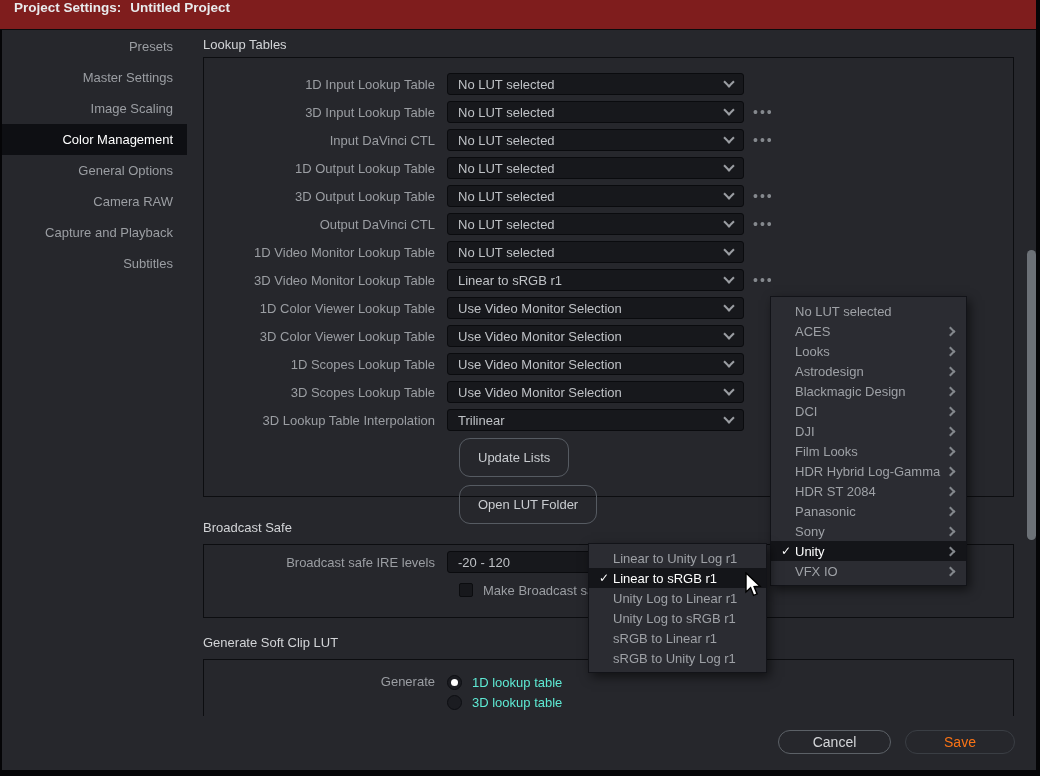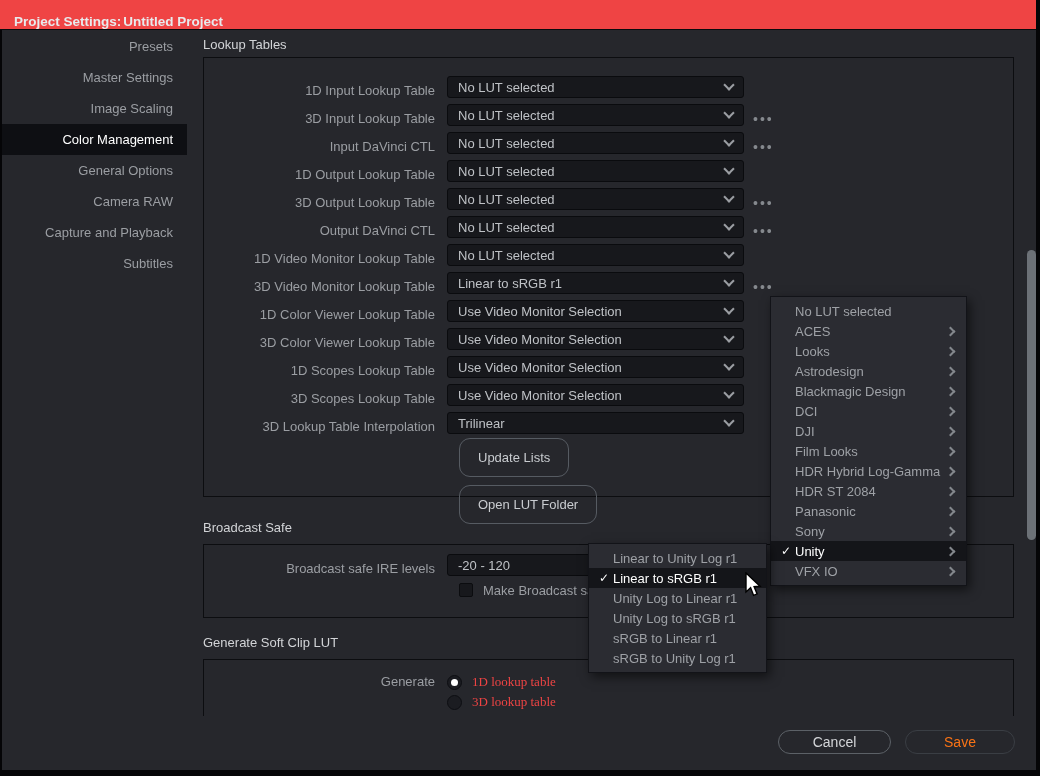--- a/index.html
+++ b/index.html
@@ -9,44 +9,44 @@
     position:relative; width:1040px; height:776px;
     background:#26272c; overflow:hidden;
     box-shadow: inset 0 0 0 2px #050507;
   }
   .edge-right { position:absolute; right:0; top:0; bottom:0; width:4px; background:#050507; z-index:90; }
   .edge-bottom { position:absolute; left:0; right:0; bottom:0; height:6px; background:#050507; z-index:90; }
 
   
   .titlebar {
     position:absolute; left:0; top:0; width:100%; height:30px;
-    background:#ef4444; display:flex; align-items:flex-end; padding-left:14px;
+    background:#7f1d1d; display:flex; align-items:flex-start; padding-left:14px;
     border-bottom:1px solid #0a0b0d;
   }
   .titlebar span { color:#e8eaec; font-size:13.5px; font-weight:bold; }
-  .titlebar .proj { margin-left:2px; }
+  .titlebar .proj { margin-left:9px; }
 
   
   .sidebar { position:absolute; left:2px; top:31px; width:185px; }
   .side-item {
     height:31px; display:flex; align-items:center; justify-content:flex-end;
     padding-right:14px; color:#9b9ea3; font-size:13px; cursor:pointer;
   }
   .side-item.sel { background:#0e0f13; color:#ffffff; }
 
   
   .sec-header { position:absolute; left:203px; color:#d2d4d7; font-size:13px; }
   .panel { position:absolute; left:203px; width:811px; border:1px solid #0c0d10; }
 
   #panel-lut { top:57px;  height:440px; padding-top:12px; }
   #panel-bsafe { top:544px; height:74px; padding-top:3px; }
   #panel-softclip { top:659px; height:57px; border-bottom:none; padding-top:12px; }
 
   
-  .lt-row { display:flex; align-items:flex-end; height:28px; }
+  .lt-row { display:flex; align-items:center; height:28px; }
   .lt-label { width:243px; text-align:right; padding-right:12px; color:#9b9ea3; font-size:13px;
               white-space:nowrap; }
   .dropdown {
     width:297px; height:22px; background:#17181c; border:1px solid #0a0b0e; border-radius:3px;
     display:flex; align-items:center; padding:0 10px; cursor:pointer;
   }
   .dd-text { flex:1; color:#bfc2c6; font-size:13px; white-space:nowrap; overflow:hidden; }
   .chev-down { width:8px; height:8px; border-right:2px solid #9b9ea3; border-bottom:2px solid #9b9ea3;
                transform:rotate(45deg); margin-top:-4px; flex:none; }
   .dots { margin-left:9px; color:#85898e; font-size:14px; letter-spacing:2px; cursor:pointer; line-height:1; }
@@ -65,21 +65,21 @@
   .chk-label { margin-left:10px; color:#9b9ea3; font-size:13px; }
 
   
   .gen-row { display:flex; }
   .gen-label { width:243px; text-align:right; padding-right:12px; color:#9b9ea3; font-size:13px; line-height:20px; }
   .radio-list .radio-row { display:flex; align-items:center; height:20px; }
   .radio { width:15px; height:15px; border-radius:50%; background:#1b1c21; border:1px solid #0d0e12;
            position:relative; cursor:pointer; flex:none; }
   .radio.on::after { content:''; position:absolute; left:3px; top:3px; width:7px; height:7px;
                      background:#ffffff; border-radius:50%; }
-  .radio-lbl { margin-left:10px; color:#ef4444; font-size:13px;font-family:Liberation Serif, serif; }
+  .radio-lbl { margin-left:10px; color:#5eead4; font-size:13px; }
 
   
   .popup {
     position:absolute; background:#2b2c32; border:1px solid #121318;
     box-shadow:3px 4px 10px rgba(0,0,0,0.55); padding:4px 0;
   }
   #lut-menu { left:770px; top:296px; width:197px; z-index:50; }
   #lut-submenu { left:588px; top:543px; width:179px; z-index:60; }
   .menu-item { display:flex; align-items:center; height:20px; padding:0 10px 0 6px;
                color:#9ea1a6; font-size:13px; cursor:pointer; }

